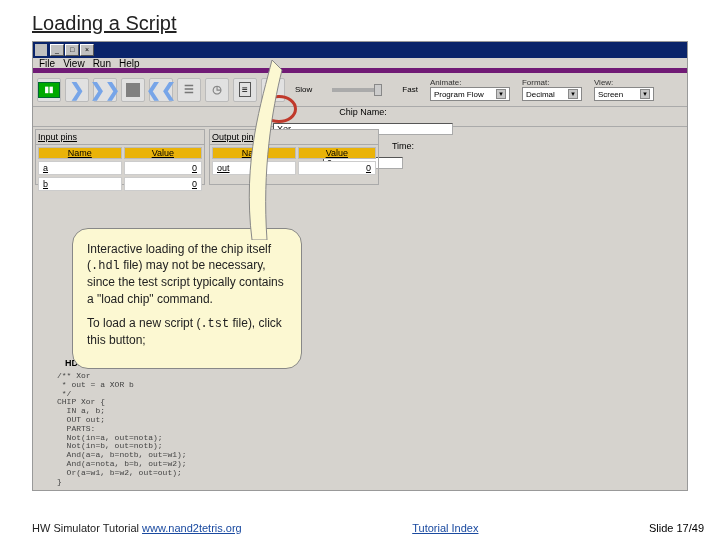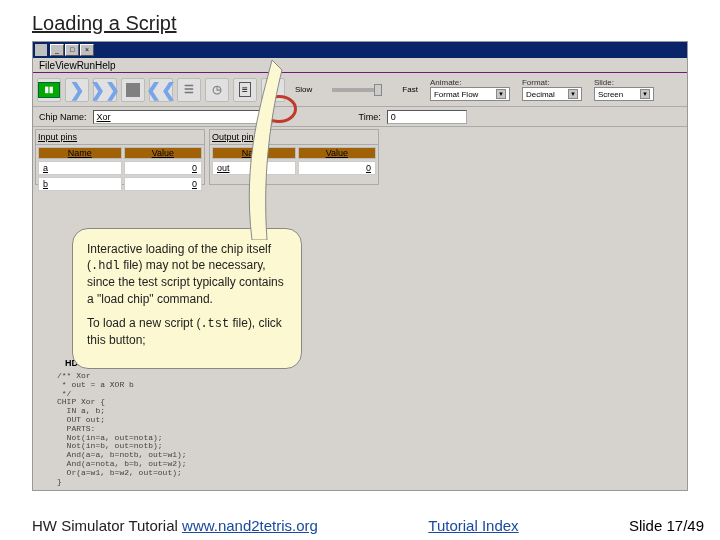--- a/index.html
+++ b/index.html
@@ -5,53 +5,53 @@
   * { box-sizing: border-box; margin: 0; padding: 0; }
   body { width: 720px; height: 540px; background: #fff; font-family: Arial, sans-serif; font-size: 11px; position: relative; }
   .slide { width: 720px; height: 540px; padding: 12px 40px 8px 24px; position: relative; margin-left: 8px; }
   .title { font-size: 20px; font-weight: normal; color: #222; text-decoration: underline; margin-bottom: 6px; }
   .app { border: 1px solid #999; background: #d6d3ce; height: 450px; position: relative; overflow: hidden; }
   .titlebar { background: #0a246a; color: #fff; height: 16px; display: flex; align-items: center; padding: 0 2px; font-size: 9px; }
   .titlebar .icon-box { width: 12px; height: 12px; background: #c0c0c0; margin-right: 3px; }
   .titlebar .title-text { flex: 1; }
   .winbtns { display: flex; gap: 1px; }
   .winbtn { width: 14px; height: 12px; background: #c0c0c0; border: 1px solid #fff; border-right-color:#555; border-bottom-color:#555; font-size: 7px; text-align: center; line-height: 9px; color:#000;}
-  .menubar { height: 15px; background: #d6d3ce; border-bottom: 1px solid #701a75; display: flex; align-items: center; padding-left: 6px; font-size: 10px; gap: 0; }
+  .menubar { height: 15px; background: #d6d3ce; border-bottom: 5px solid #701a75; display: flex; align-items: center; padding-left: 6px; font-size: 10px; gap: 8px; }
   .toolbar { height: 34px; background: #d6d3ce; border-bottom: 1px solid #aaa; display: flex; align-items: center; padding: 0 4px; gap: 4px; }
   .tbtn { width: 24px; height: 24px; background: #e1e1e1; border: 1px solid #bbb; border-radius: 2px; display: flex; align-items: center; justify-content: center; font-weight: bold; }
   .chip-icon { background: #0a0; color: #fff; font-size: 8px; width: 22px; height:16px; display:flex; align-items:center; justify-content:center; border:1px solid #063;}
   .arrow-blue { color: #77a5e8; font-size: 18px; }
   .stop-btn { background:#808080; width:14px; height:14px;}
   .speed-area { display: flex; align-items: center; gap: 20px; margin-left: 6px; font-size: 8px; }
   .slider-track { width: 50px; height: 4px; background: #aaa; position: relative; }
   .slider-thumb { position: absolute; right: 0; top: -4px; width: 8px; height: 12px; background: #ccc; border:1px solid #888;}
   .dropdown-group { margin-left: 8px; font-size: 8px; }
   .dropdown-group label { display:block; color:#333; }
   .dropdown { background: #fff; border: 1px solid #888; height: 14px; width: 80px; display: flex; align-items: center; padding: 0 3px; justify-content: space-between; }
   .dropdown .dd-arrow { width:10px; height:10px; background:#c7c7c7; border:1px solid #888; font-size:7px; text-align:center; line-height:8px;}
   .highlighted { position:absolute; left:228px; top:53px; width:36px; height:28px; border:3px solid #c0392b; border-radius:50%; pointer-events:none;}
-  .subbar { height: 20px; background: #d6d3ce; border-bottom: 1px solid #aaa; display: flex; align-items: center; padding-left: 6px; font-size:9px; gap: 6px;}
+  .subbar { height: 20px; background: #d6d3ce; border-bottom: 1px solid #aaa; display: flex; align-items: center; padding-left: 6px; font-size:9px; gap: 6px; flex-direction: column;}
   .field { background:#fff; border:1px inset #aaa; height:14px; padding:0 3px; display:inline-flex; align-items:center;}
   .field.wide { width: 180px; text-decoration: underline; }
   .field.small { width: 80px; }
   .panels { display:flex; height: 60px;}
   .pin-panel { width: 170px; border:1px solid #aaa; margin:2px;text-decoration:underline;}
   .pin-header { background:#d6d3ce; border-bottom:1px solid #aaa; font-size:9px; padding:2px;}
   .pin-table { width:100%; font-size:9px;}
-  .pin-table th { background:#a16207; border:1px solid #bbb; font-weight:normal;}
+  .pin-table th { background:#eab308; border:1px solid #bbb; font-weight:normal;}
   .pin-table td { border:1px solid #ccc; padding:1px 4px; background:#fff;}
   .callout-wrap { position:absolute; left:64px; top:228px; width:230px; }
   .callout { background:#fcf8d2; border:1px solid #888; border-radius:16px; padding:12px 14px; font-size:12px; line-height:1.35; color:#222;}
   .callout p { margin-bottom:8px;}
   .callout code { font-family: "Courier New", monospace; }
   .callout-tail { position:absolute; left:180px; top:-168px; width:0; height:0;}
   .callout-tail svg { position:absolute; left:-20px; top:0; }
   .hdl-area { position:absolute; left:24px; top:330px; width:180px; font-size:8px; color:#444; font-family:"Courier New",monospace; line-height:1.1; filter:blur(0.6px);}
   .hdl-label { position:absolute; left:32px; top:316px; font-size:9px; font-weight:bold;}
-  .footer { position:absolute; bottom:6px; left:24px; right:24px; display:flex; justify-content:space-between; font-size:15px; align-items:center;}
+  .footer { position:absolute; bottom:6px; left:24px; right:24px; display:flex; justify-content:space-between; font-size:11px; align-items:center;}
   .footer a { color:#1a4aa0; text-decoration:underline;}
   .footer .left { color:#222;}
 </style>
 </head>
 <body>
 
 <div class="slide">
   <div class="title">Loading a Script</div>
 
   <div class="app">
@@ -91,33 +91,33 @@
       <div class="speed-area">
         <span>Slow</span>
         <div class="slider-track">
             <div class="slider-thumb"></div>
           </div>
         <span>Fast</span>
       </div>
       <div class="dropdown-group">
         <label>Animate:</label>
         <div class="dropdown">
-          <span>Format Flow</span>
+          <span>Program Flow</span>
           <span class="dd-arrow">▾</span>
         </div>
       </div>
       <div class="dropdown-group">
         <label>Format:</label>
         <div class="dropdown" style="width:60px;">
           <span>Decimal</span>
           <span class="dd-arrow">▾</span>
         </div>
       </div>
       <div class="dropdown-group">
-        <label>Slide:</label>
+        <label>View:</label>
         <div class="dropdown" style="width:60px;">
           <span>Screen</span>
           <span class="dd-arrow">▾</span>
         </div>
       </div>
     </div>
 
     <div class="subbar">
       <span>Chip Name:</span>
       <span class="field wide">

